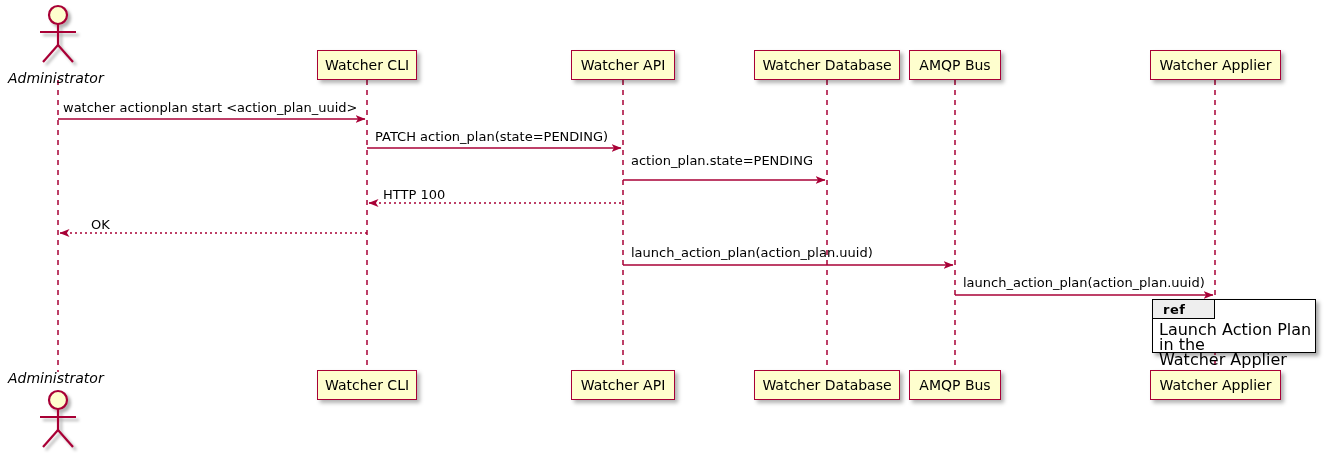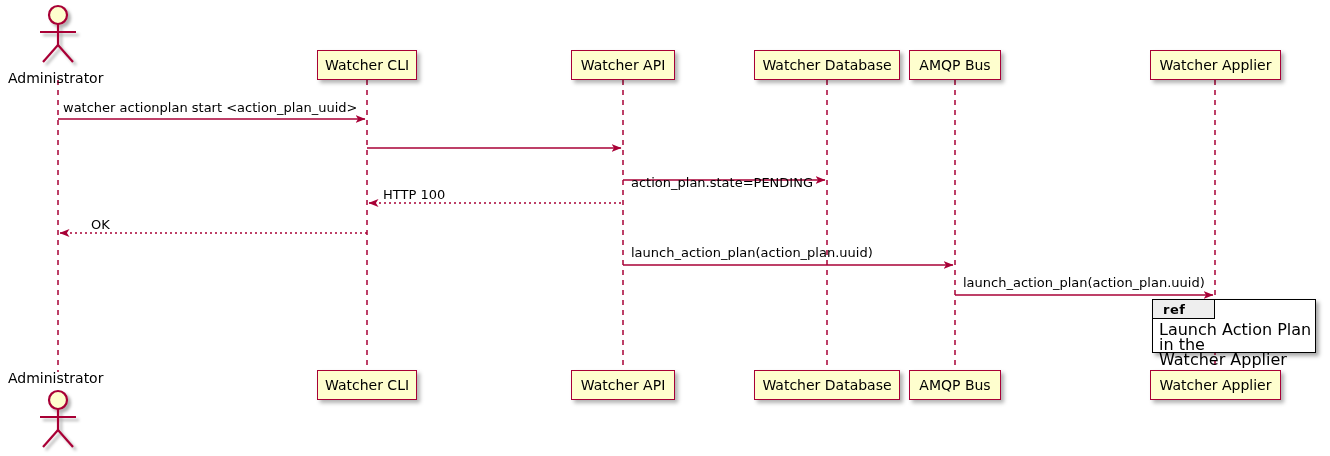--- a/index.html
+++ b/index.html
@@ -44,20 +44,21 @@
     height: 30px;
     padding: 0 9px;
   }
   
   .actor-label {
     position: absolute;
     font-size: 14px;
     color: #000000;
     white-space: nowrap;
     line-height: 1;
+    font-style: italic;
   }
   
   .msg-label {
     position: absolute;
     font-size: 13px;
     color: #000000;
     white-space: nowrap;
     line-height: 1;
   }
   
@@ -189,22 +190,23 @@
   <div class="participant" style="left:1150px; top:370px; width:131px;">
     <span>Watcher Applier</span>
   </div>
 
   <div class="actor-label" style="left:8px; top:71px;">Administrator</div>
 
   <div class="actor-label" style="left:8px; top:371px;">Administrator</div>
 
   <div class="msg-label" style="left:63px; top:101px;">watcher actionplan start &lt;action_plan_uuid&gt;</div>
 
-
-  <div class="msg-label" style="left:631px; top:176px;text-align:center;">action_plan.state=PENDING</div>
+  <div class="msg-label" style="left:375px; top:130px;">PATCH action_plan(state=PENDING)</div>
+
+  <div class="msg-label" style="left:631px; top:154px;text-align:center;">action_plan.state=PENDING</div>
 
   <div class="msg-label" style="left:383px; top:188px;">HTTP 100</div>
 
   <div class="msg-label" style="left:74px; top:218px;margin-left:17px;">OK</div>
 
   <div class="msg-label" style="left:631px; top:246px;">launch_action_plan(action_plan.uuid)</div>
 
   <div class="msg-label" style="left:963px; top:276px;">launch_action_plan(action_plan.uuid)</div>
 
   <div class="ref-box" style="left:1152px; top:299px; width:164px; height:54px;">

